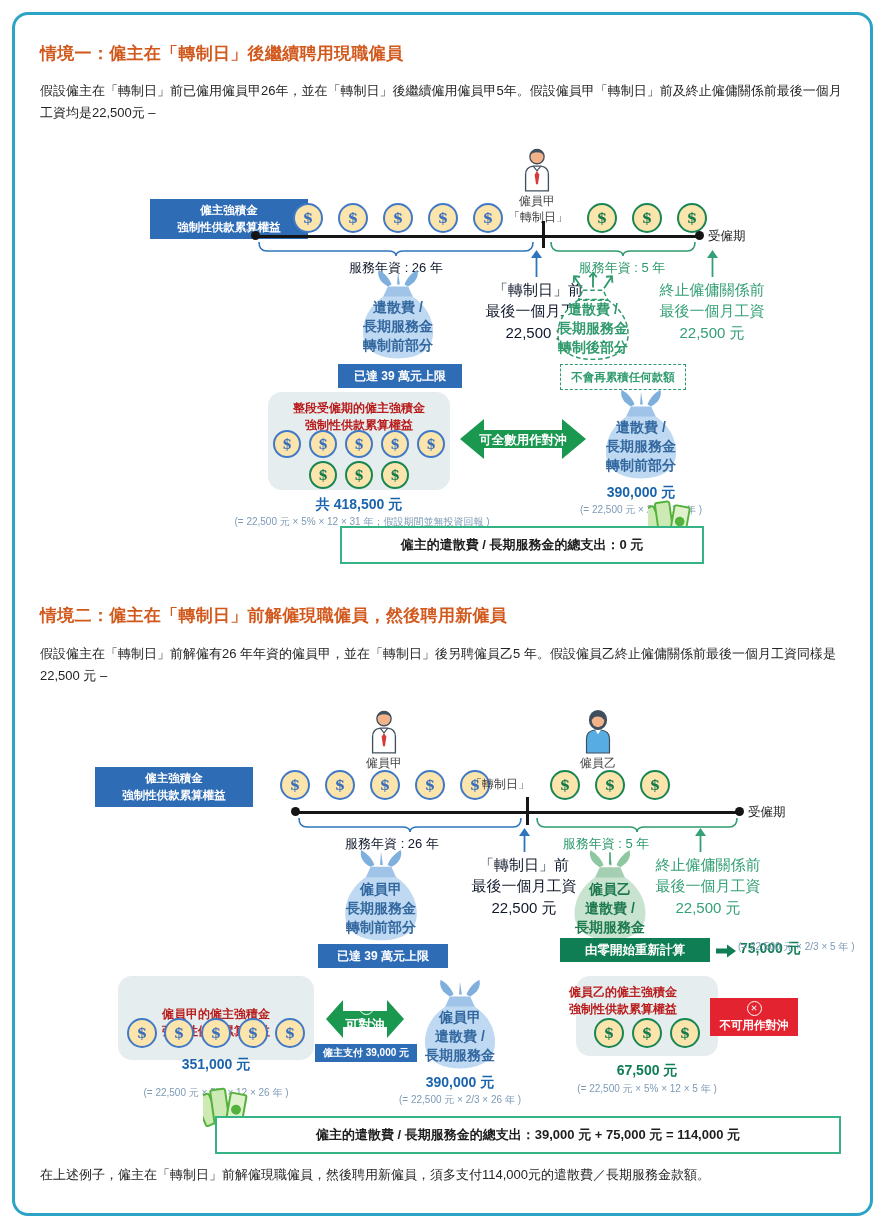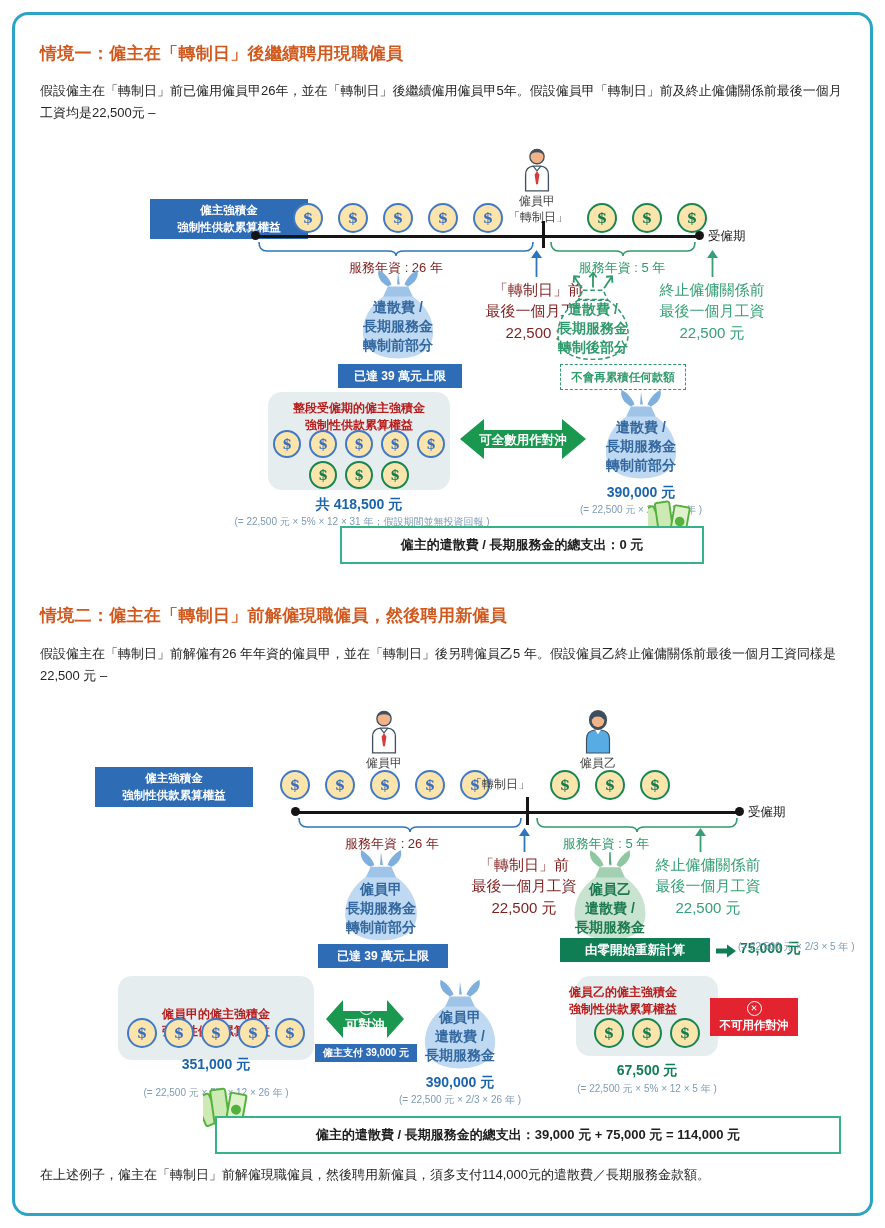--- a/index.html
+++ b/index.html
@@ -17,21 +17,21 @@
         font-weight:bold;box-sizing:border-box;font-family:"DejaVu Serif",serif}
   .coin-lg{width:30px;height:30px;font-size:15px}
   .coin-md{width:28px;height:28px;font-size:14px}
   .coin-blue{border:2.6px solid #4179c6;color:#3a6fbe}
   .coin-green{border:2.6px solid #178653;color:#157a4c}
   .coin-row{display:flex}
   .tl-line{height:2.6px;background:#151515}
   .tl-dot{width:9px;height:9px;border-radius:50%;background:#151515}
   .tl-tick{width:2.6px;background:#151515}
   .small-label{font-size:12px;color:#3f3f3f}
-  .blue-txt{color:#7f1d1d}
+  .blue-txt{color:#0f172a}
   .green-txt{color:#35a075}
   .yr{font-size:13px}
   .wage{font-size:15px;line-height:1.42}
   .bag-text{font-size:14px;font-weight:bold;line-height:1.36;text-align:center}
   .badge{color:#fff;font-weight:bold;display:flex;align-items:center;justify-content:center}
   .badge-blue{background:#2e6cb5;font-size:12px}
   .badge-dkgreen{background:#0f7e54;font-size:12.5px}
   .dash-box{border:1.6px dashed #2f9a6c;color:#2f9a6c;font-size:11.5px;font-weight:bold;
             display:flex;align-items:center;justify-content:center;background:#fff}
   .gray-box{background:#e6edee;border-radius:14px}

